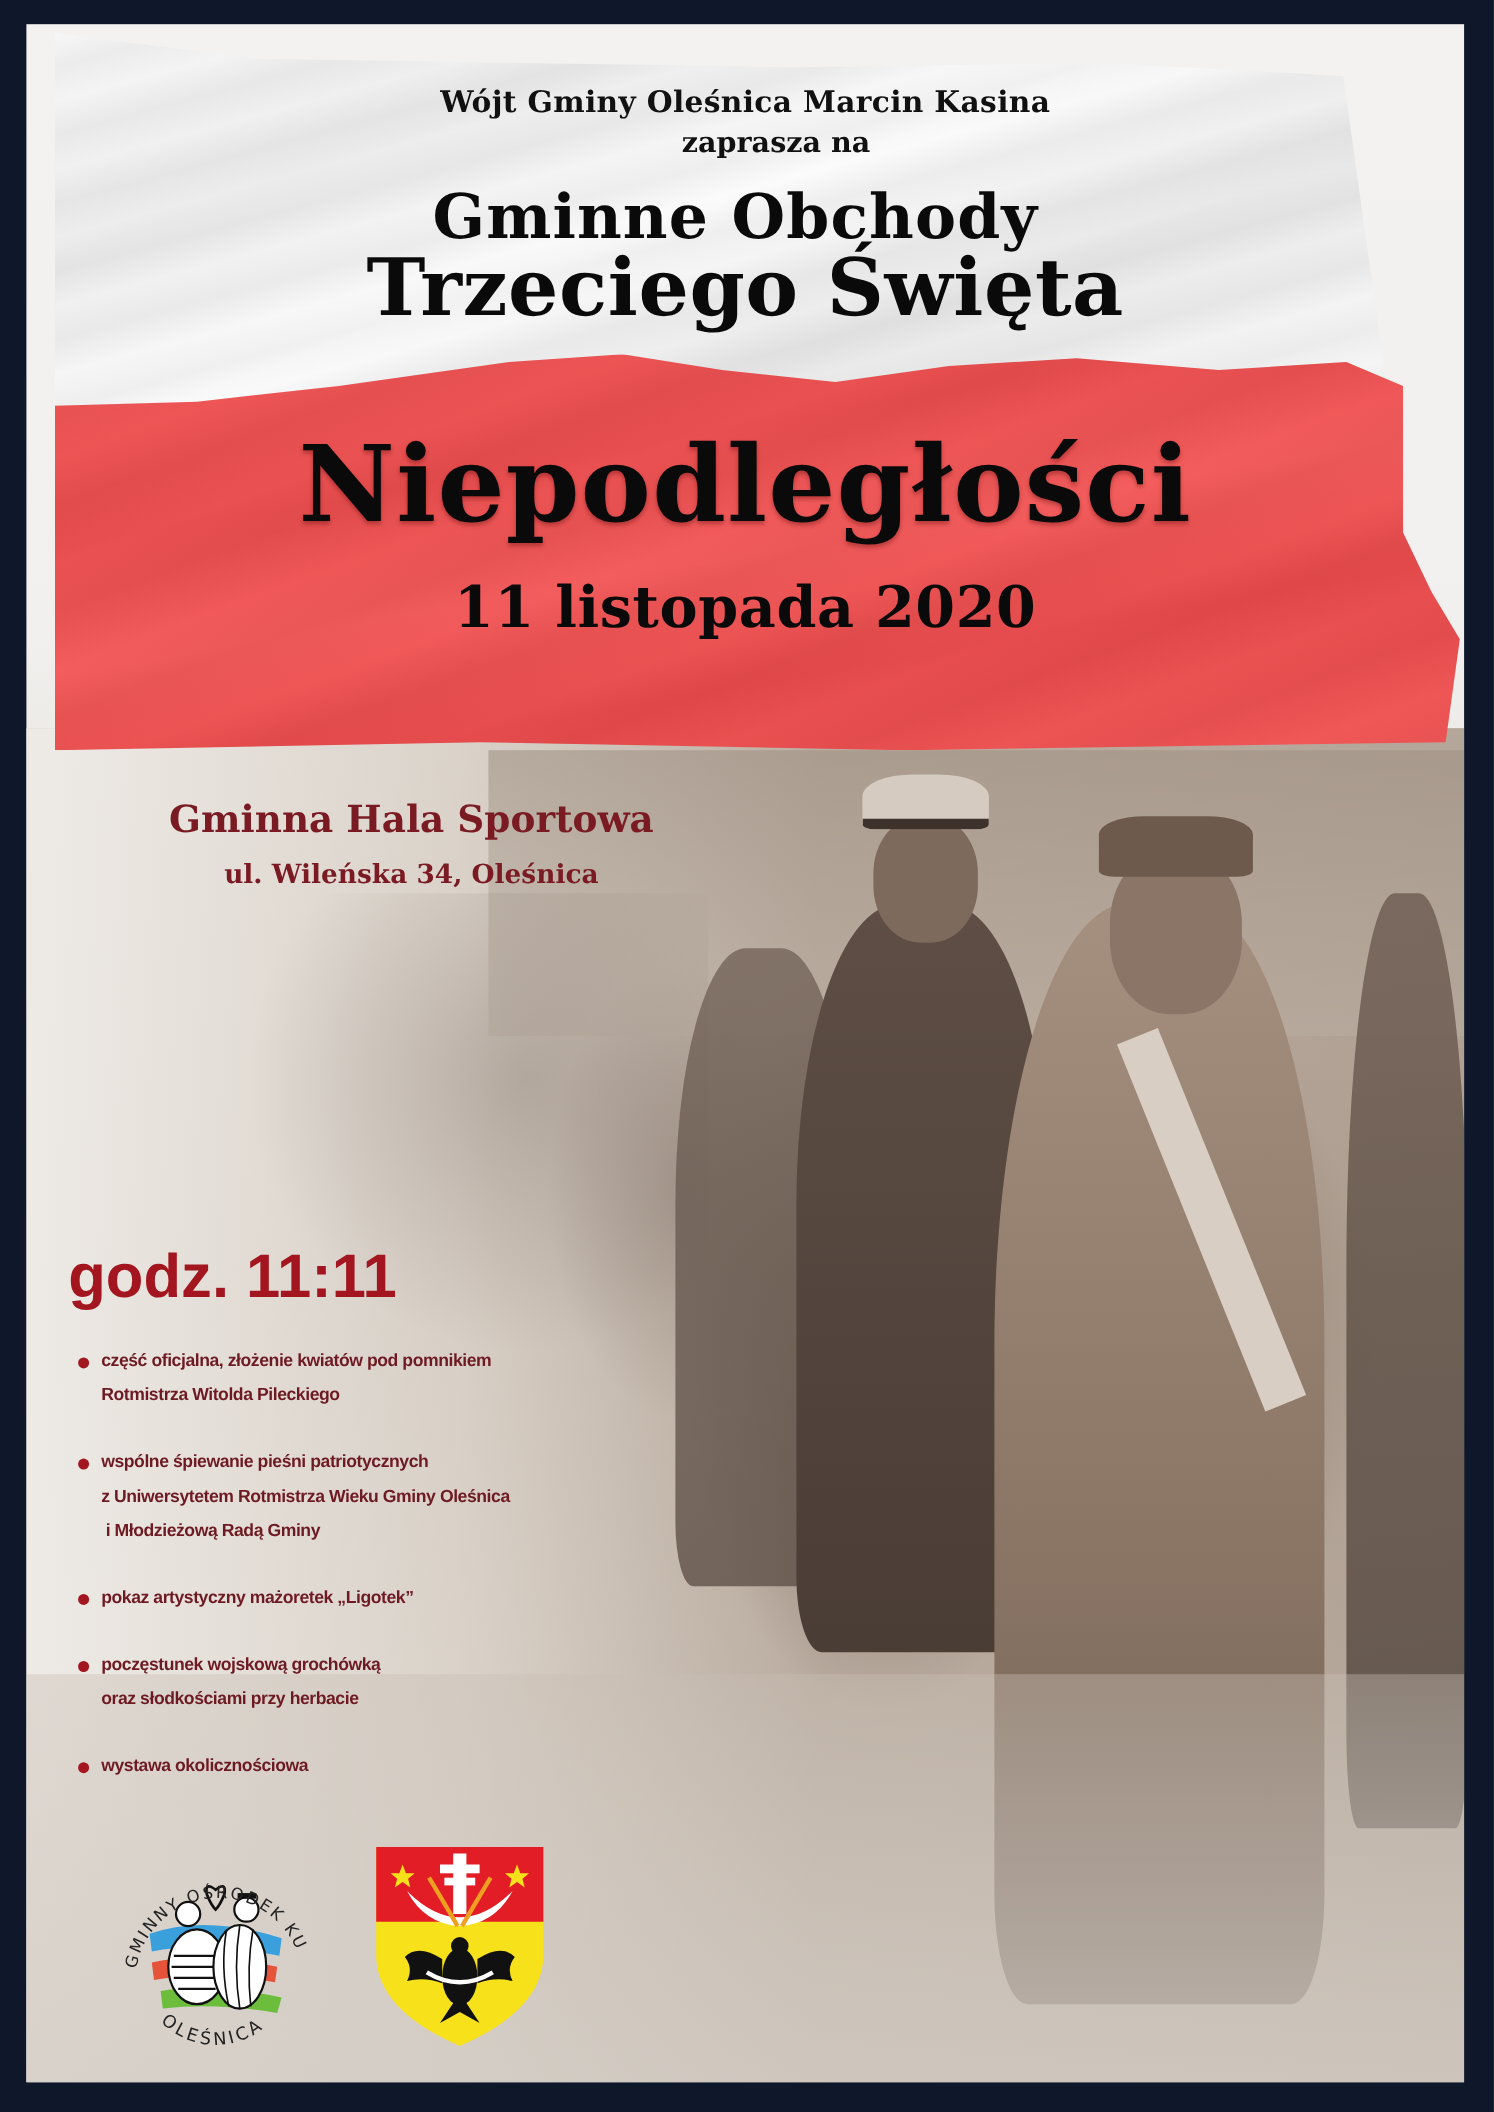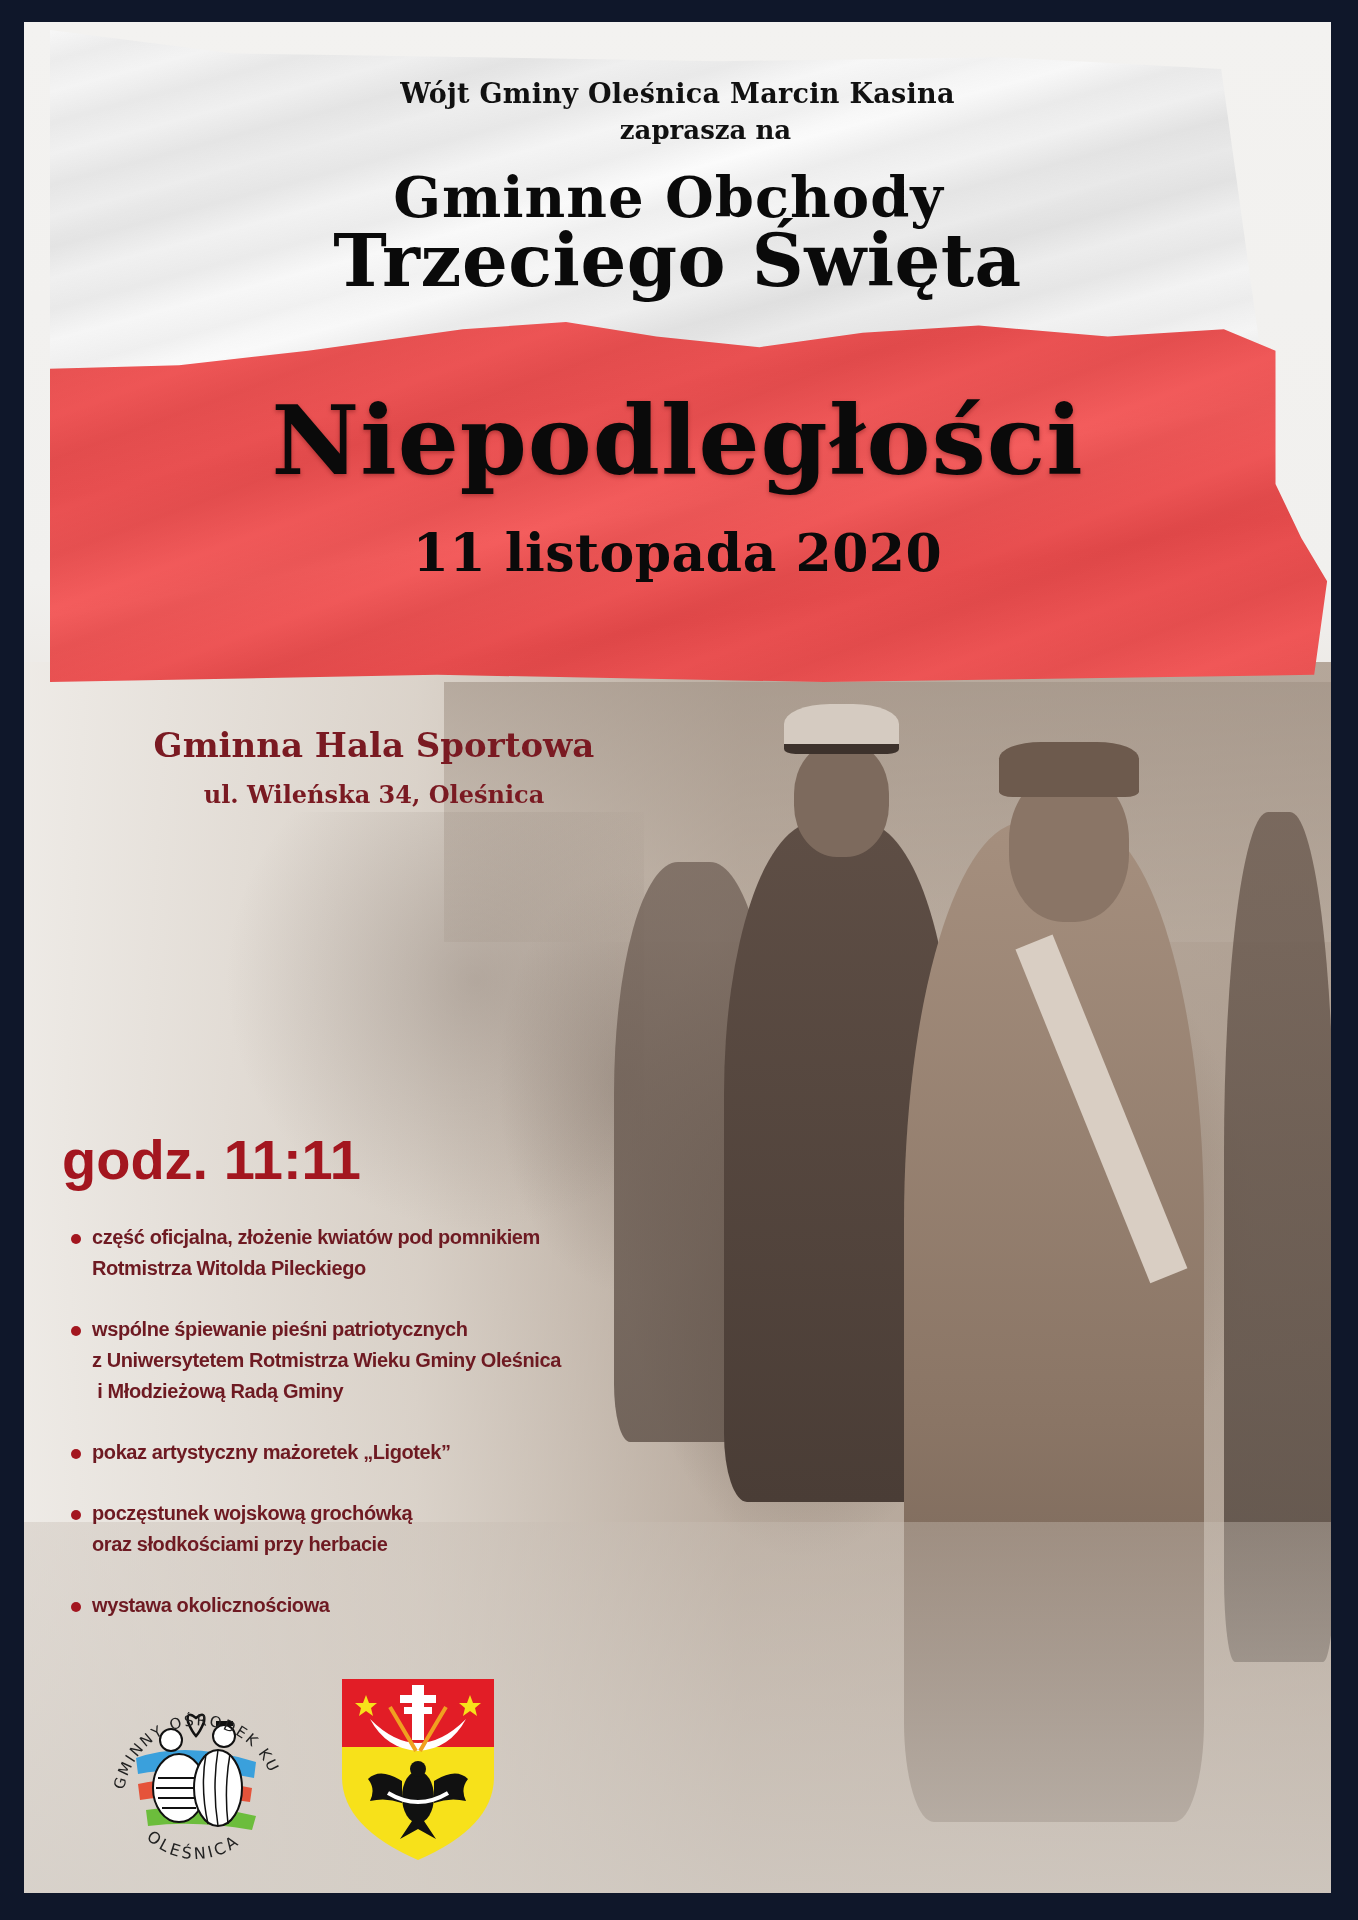--- a/index.html
+++ b/index.html
@@ -71,21 +71,21 @@
   .title2 { left: 0; width: 1307px; top: 196px; font-size: 72px; font-weight: bold; color: #0a0a0a; letter-spacing: 0.5px; }
   .title3 { left: 0; width: 1307px; top: 362px; font-size: 96px; font-weight: bold; color: #0a0a0a; letter-spacing: 1px; text-shadow: 0 2px 4px rgba(80,0,0,0.35); }
   .date { left: 0; width: 1307px; top: 500px; font-size: 52px; font-weight: bold; color: #0a0a0a; letter-spacing: 0.5px; }
 
   .venue { left: 60px; width: 580px; top: 703px; font-size: 34px; font-weight: bold; color: #7a1a22; }
   .address { left: 60px; width: 580px; top: 758px; font-size: 24px; font-weight: bold; color: #7a1a22; }
 
   .time { position: absolute; left: 38px; top: 1105px; font-size: 56px; font-weight: bold; color: #a3161f; font-family: Liberation Sans, sans-serif; }
 
   .program { position: absolute; left: 44px; top: 1200px; width: 720px; list-style: none; }
-  .program li { position: relative; padding-left: 24px; margin-bottom: 30px; font-family: "Liberation Sans", "DejaVu Sans", sans-serif; font-weight: bold; font-size: 20px; line-height: 31px; color: #6e1a22; letter-spacing: -0.4px; }
+  .program li { position: relative; padding-left: 24px; margin-bottom: 30px; font-family: "Liberation Sans", "DejaVu Sans", sans-serif; font-weight: bold; font-size: 16px; line-height: 31px; color: #6e1a22; letter-spacing: -0.4px; }
   .program li::before { content: ""; position: absolute; left: 3px; top: 12px; width: 10px; height: 10px; border-radius: 50%; background: #a3161f; }
 
   
   .logo-gok { position: absolute; left: 72px; top: 1648px; width: 200px; height: 200px; }
   .logo-crest { position: absolute; left: 316px; top: 1655px; width: 156px; height: 185px; }
 </style>
 </head>
 <body>
 
 <div class="poster">

